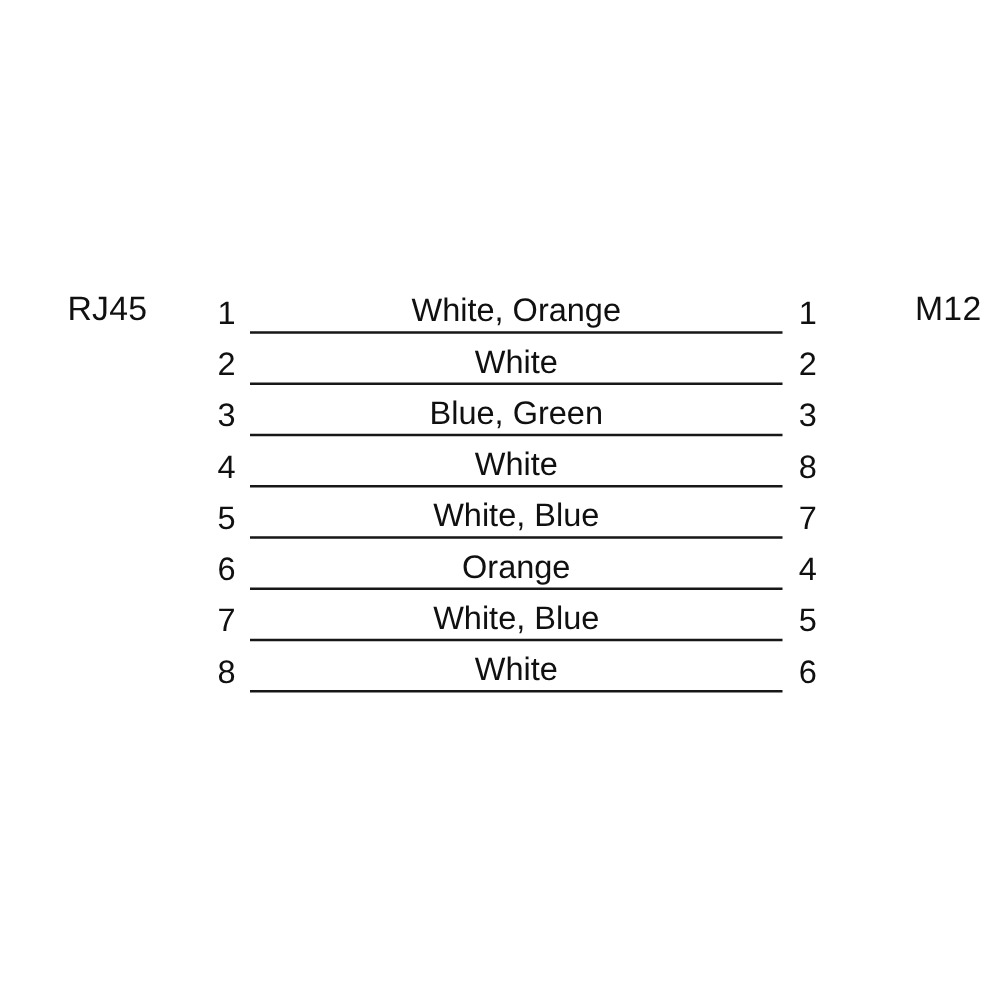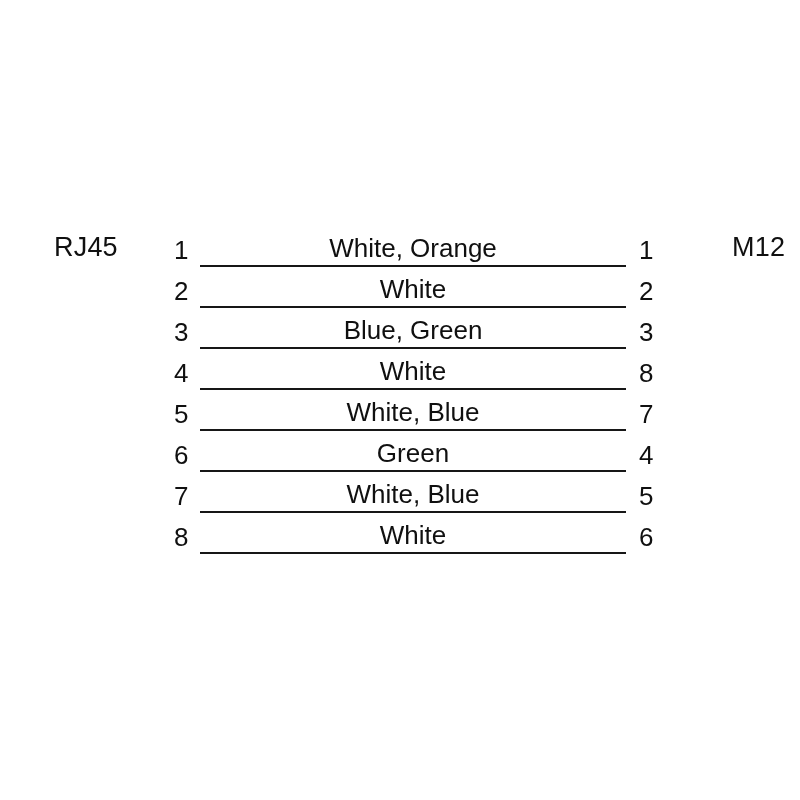--- a/index.html
+++ b/index.html
@@ -116,21 +116,21 @@
 
   <div class="pin-row" style="top:429px">
     <div class="pin-num left">5</div>
     <div class="wire-label">White, Blue</div>
     <div class="wire"></div>
     <div class="pin-num right">7</div>
   </div>
 
   <div class="pin-row" style="top:470px">
     <div class="pin-num left">6</div>
-    <div class="wire-label">Green</div>
+    <div class="wire-label">Orange</div>
     <div class="wire"></div>
     <div class="pin-num right">4</div>
   </div>
 
   <div class="pin-row" style="top:511px">
     <div class="pin-num left">7</div>
     <div class="wire-label">White, Blue</div>
     <div class="wire"></div>
     <div class="pin-num right">5</div>
   </div>

